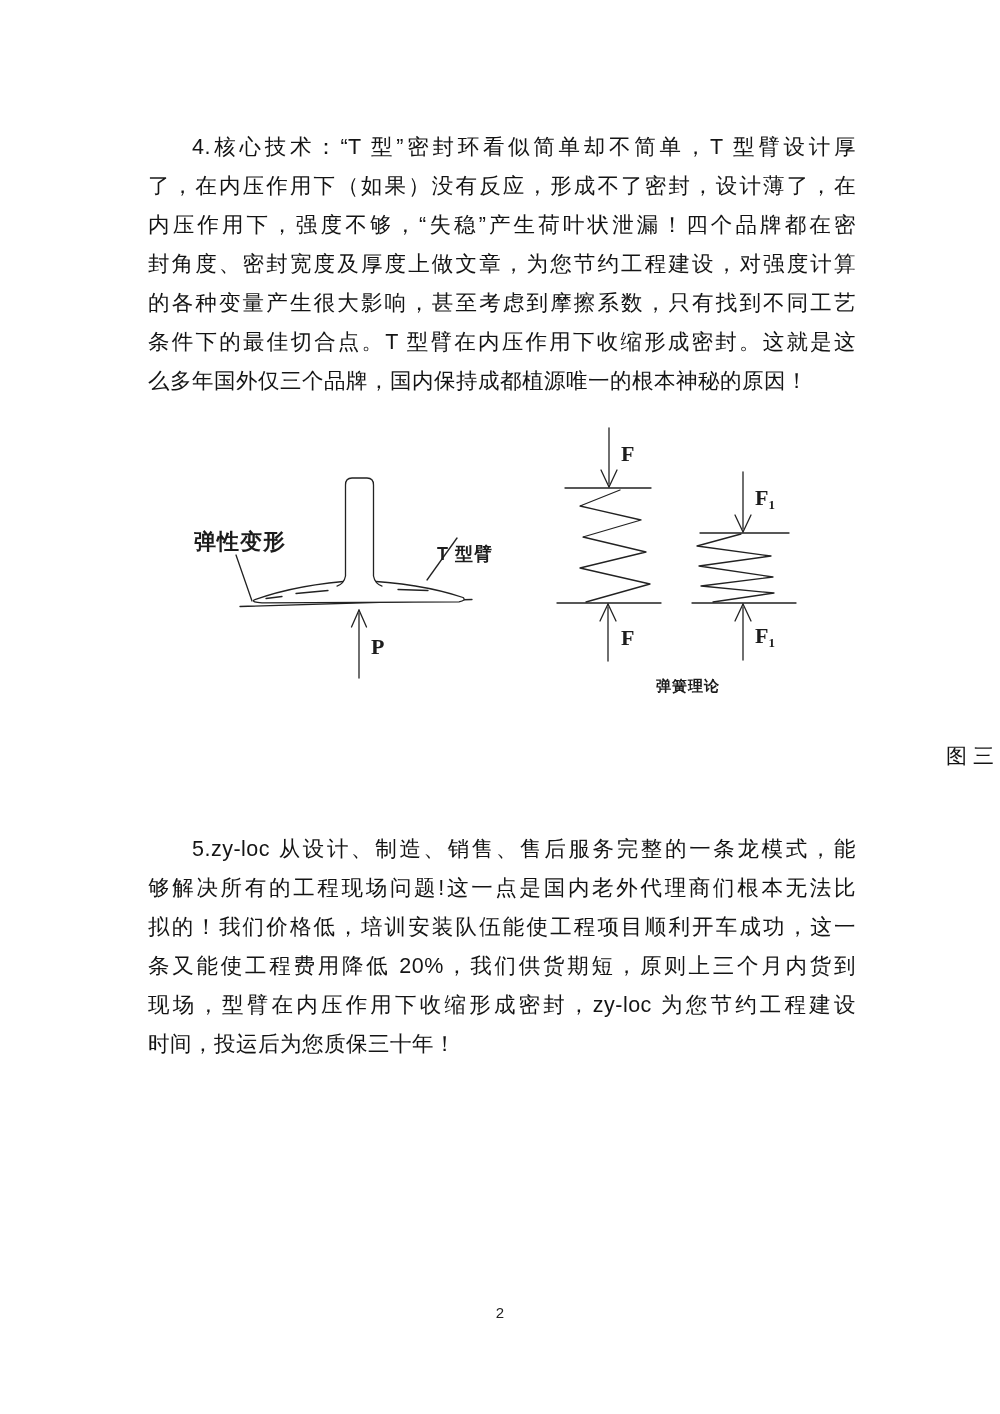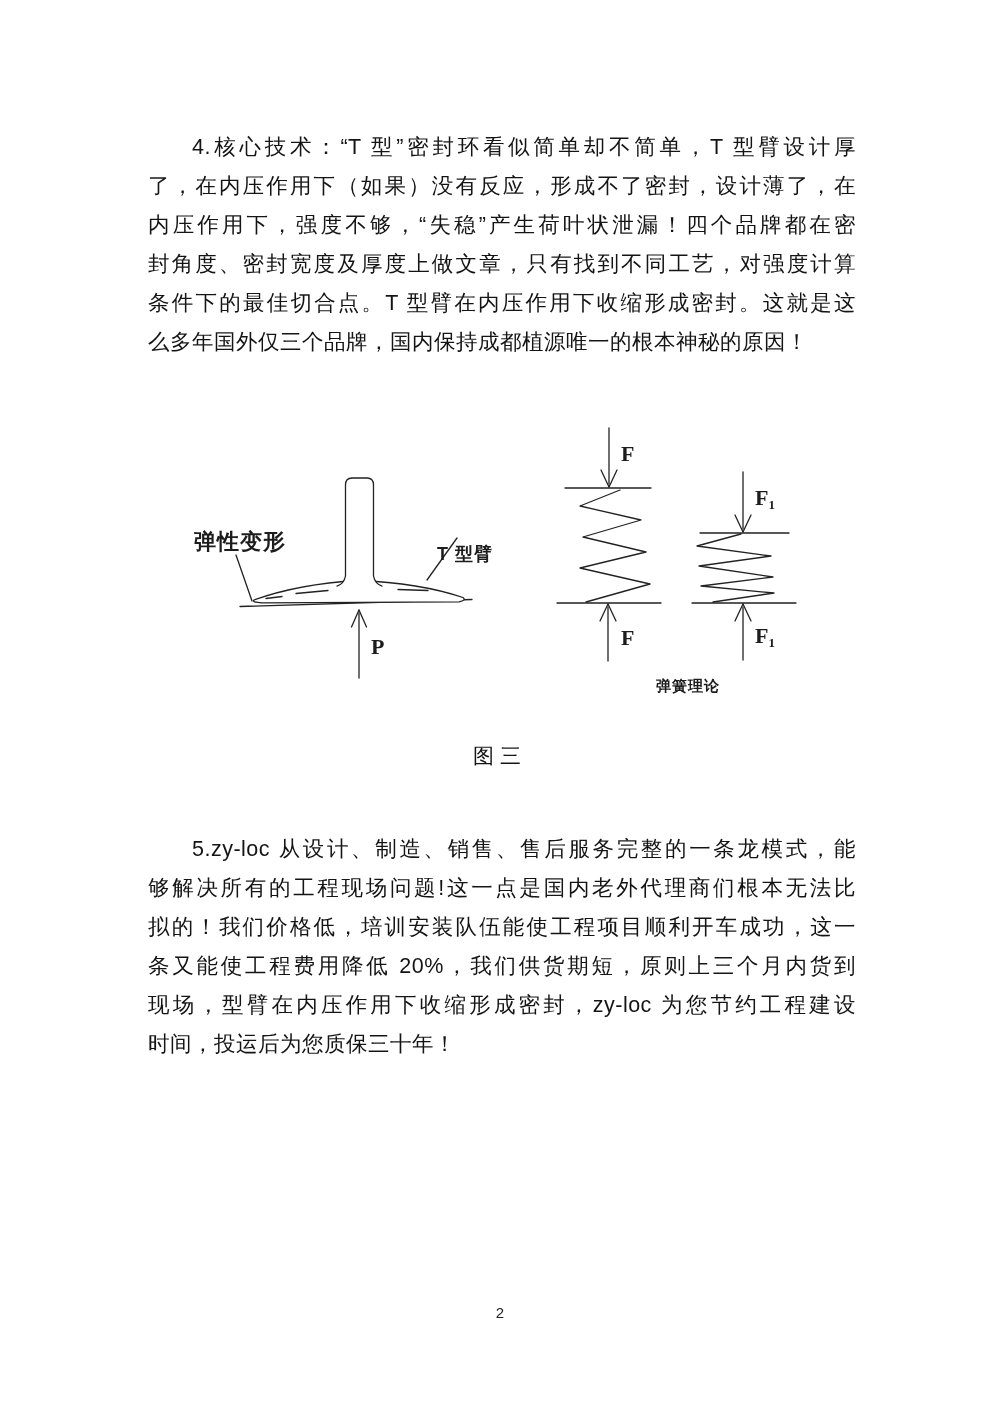--- a/index.html
+++ b/index.html
@@ -5,37 +5,38 @@
   html,body{margin:0;padding:0;}
   body{
     width:1000px;height:1414px;position:relative;background:#ffffff;
     font-family:"Liberation Sans","DejaVu Sans",sans-serif;color:#141414;
     overflow:hidden;
   }
   .para{position:absolute;left:148px;width:708px;font-size:21.5px;line-height:39px;letter-spacing:0.5px;}
   .jline{text-align:justify;text-align-last:justify;box-sizing:border-box;}
   .jline.first{padding-left:44px;}
   .jline.last{text-align-last:left;}
-  .caption{position:absolute;left:0;top:742px;width:1000px;text-align:center;font-size:21px;letter-spacing:6px;}
+  .caption{position:absolute;left:0;top:742px;width:1000px;text-align:right;font-size:21px;letter-spacing:6px;}
   .pagenum{position:absolute;left:0;top:1304px;width:1000px;text-align:center;font-size:15px;color:#222;}
   .figwrap{position:absolute;left:180px;top:420px;width:680px;height:300px;}
   .figwrap svg{display:block;width:680px;height:300px;}
   .figlabel{position:absolute;font-weight:bold;color:#1c1c1c;white-space:nowrap;}
   .cjklabel{font-size:22px;letter-spacing:1px;}
   .forcelabel{font-family:"Liberation Serif","DejaVu Serif",serif;font-size:22px;}
   .forcelabel sub{font-size:13px;vertical-align:-4px;}
 </style>
 </head>
 <body>
 
 <div class="para" style="top:128px;">
   <div class="jline first">4.核心技术：“T 型”密封环看似简单却不简单，T 型臂设计厚</div>
   <div class="jline">了，在内压作用下（如果）没有反应，形成不了密封，设计薄了，在</div>
   <div class="jline">内压作用下，强度不够，“失稳”产生荷叶状泄漏！四个品牌都在密</div>
-  <div class="jline">封角度、密封宽度及厚度上做文章，只有找到不同工艺，对强度计算</div>
+  <div class="jline">封角度、密封宽度及厚度上做文章，为您节约工程建设，对强度计算</div>
+  <div class="jline">的各种变量产生很大影响，甚至考虑到摩擦系数，只有找到不同工艺</div>
   <div class="jline">条件下的最佳切合点。T 型臂在内压作用下收缩形成密封。这就是这</div>
   <div class="jline last">么多年国外仅三个品牌，国内保持成都植源唯一的根本神秘的原因！</div>
 </div>
 
 <div class="figwrap">
   <svg viewBox="180 420 680 300" xmlns="http://www.w3.org/2000/svg">
     <g stroke="#222222" stroke-width="1.3" fill="none" stroke-linecap="round" stroke-linejoin="round">
 
       <path d="M 240 606.5 L 472 599.5"></path>
 

